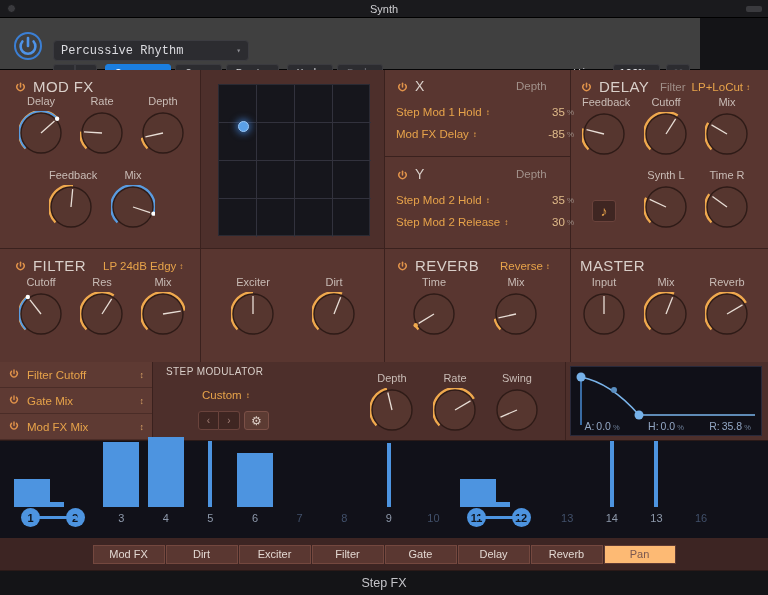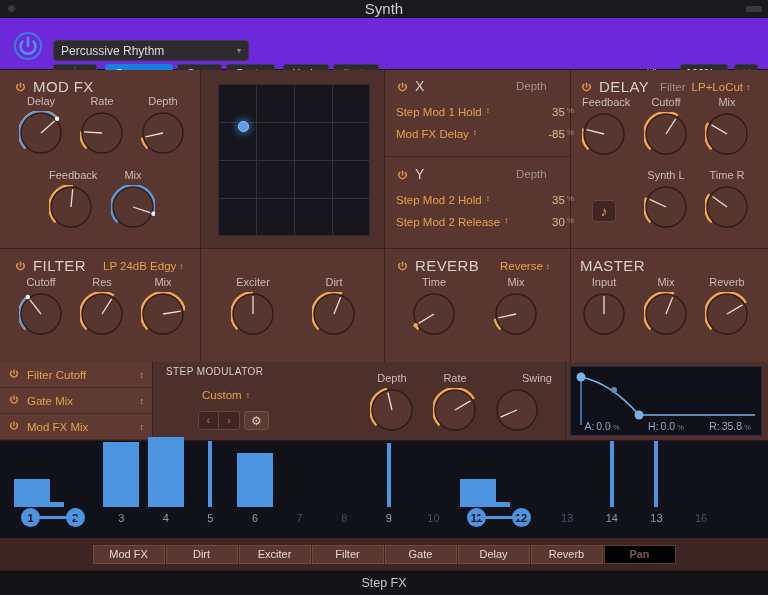--- a/index.html
+++ b/index.html
@@ -10,30 +10,30 @@
     -webkit-font-smoothing:antialiased;
   }
   #app { position:relative; width:768px; height:595px; background:#141417; }
 
   
   .titlebar{
     position:absolute; left:0; top:0; width:768px; height:18px;
     background:#1a1a1d; border-bottom:1px solid #000;
     display:flex; align-items:center; justify-content:center;
   }
-  .titlebar .tname{ font-size:15px; color:#cfcfd2; }
+  .titlebar .tname{ font-size:11px; color:#cfcfd2; }
   .tb-dot{ position:absolute; left:7px; top:4px; width:9px; height:9px;
     border-radius:50%; background:#3a3a3e; border:1px solid #19191c; }
   .tb-right{ position:absolute; right:6px; top:6px; width:16px; height:6px;
     border-radius:2px; background:#3a3a3e; }
 
   
   .header{
-    position:absolute; left:0; top:18px; width:768px; height:52px;
-    background:#6d28d9; border-bottom:1px solid #050506;
+    position:absolute; left:0; top:18px; width:700px; height:52px;
+    background:#404040; border-bottom:1px solid #050506;font-family:Liberation Mono, monospace;
   }
   .pwr-main{
     position:absolute; left:13px; top:13px; width:30px; height:30px;
     border-radius:50%; cursor:pointer;
   }
   .pwr-main svg{ display:block; }
   .preset-menu{
     position:absolute; left:53px; top:22px; width:196px; height:21px;
     background:#2c2c30; border:1px solid #3c3c41; border-radius:4px;
     display:flex; align-items:center; padding:0 7px; cursor:pointer;
@@ -86,21 +86,21 @@
     text-align:center; white-space:nowrap; }
 
   
   .xypad{ position:absolute; background:#16161c; border:1px solid #2a2a33; }
   .xypad .gl{ position:absolute; background:#32323d; }
   .xydot{ position:absolute; width:11px; height:11px; border-radius:50%;
     background:#5aa0e8; box-shadow:0 0 7px 2px rgba(70,140,230,.65);
     border:1px solid #9cc8f5; cursor:pointer;}
 
   
-  .prow{ position:absolute; display:flex; align-items:flex-start; width:178px; }
+  .prow{ position:absolute; display:flex; align-items:center; width:178px; }
   .prow .pn{ font-size:11.5px; color:#e7a34a; }
   .prow .carets{ font-size:8px; color:#e7a34a; margin-left:4px; flex:1;}
   .prow .pv{ font-size:11.5px; color:#e0bb8a; }
   .prow .pu{ font-size:8px; color:#9a8b83; margin-left:2px; }
   .depthlbl{ position:absolute; font-size:11.5px; color:#a2928b; }
 
   
   .notebtn{ position:absolute; width:24px; height:22px; background:#3f2622;
     border:1px solid #6a423b; border-radius:3px; display:flex;
     align-items:center; justify-content:center; cursor:pointer; }
@@ -155,21 +155,21 @@
     font-weight:bold; width:19px; height:19px;}
   .tieline{ position:absolute; height:3px; background:#4d94e0; top:8px; }
 
   
   .tabbar{ position:absolute; left:0; top:538px; width:768px; height:32px;
     background:#3d2523; display:flex; align-items:center;
     justify-content:center; gap:1px; }
   .tab{ width:72px; height:19px; background:#5a3731; border:1px solid #74483f;
     color:#e3d8d2; font-size:11px; display:flex; align-items:center;
     justify-content:center; cursor:pointer; }
-  .tab.dim{ color:#7b5850; background:#000000; border-color:#5e3a33;font-weight:bold;}
+  .tab.dim{ color:#7b5850; background:#fdba74; border-color:#5e3a33;}
   .footer{ position:absolute; left:0; top:570px; width:768px; height:25px;
     background:#141417; display:flex; align-items:center; justify-content:center;
     border-top:1px solid #2b1a18;}
   .footer .f{ font-size:12.5px; color:#c3c3c8; }
 </style>
 </head>
 <body>
 
 <div id="app">
 
@@ -539,21 +539,21 @@
           <path d="M6.7972042044892245 37.20279579551077 A21.5 21.5 0 0 1 16.980924677098038 1.094046711449952" fill="none" stroke="#f0a94e" stroke-width="3.2" stroke-linecap="butt"></path>
           <circle cx="22" cy="22" r="20" fill="#56362f" stroke="#2e1b17" stroke-width="1.4"></circle>
           <line x1="22" y1="22" x2="17.79798345059371" y2="4.4973414328418215" stroke="#e8ded6" stroke-width="1.3"></line>
         </svg></div>
       <div class="klabel" style="position: absolute; left: 433px; top: 372px; width: 44px;">Rate</div>
       <div class="knob" style="left: 433px; top: 388px;"><svg width="44" height="44" viewBox="0 0 44 44">
           <path d="M6.7972042044892245 37.20279579551077 A21.5 21.5 0 1 1 40.50595358058479 11.055609561367019" fill="none" stroke="#f0a94e" stroke-width="3.2" stroke-linecap="butt"></path>
           <circle cx="22" cy="22" r="20" fill="#56362f" stroke="#2e1b17" stroke-width="1.4"></circle>
           <line x1="22" y1="22" x2="37.49335648607099" y2="12.837254516493319" stroke="#e8ded6" stroke-width="1.3"></line>
         </svg></div>
-      <div class="klabel" style="position: absolute; left: 495px; top: 372px; width: 44px; margin-left: 20px;">Swing</div>
+      <div class="klabel" style="position: absolute; left: 495px; top: 372px; width: 44px;">Swing</div>
       <div class="knob" style="left: 495px; top: 388px;"><svg width="44" height="44" viewBox="0 0 44 44">
           <circle cx="22" cy="22" r="20" fill="#56362f" stroke="#2e1b17" stroke-width="1.4"></circle>
           <line x1="22" y1="22" x2="5.480416737688341" y2="29.148662031426056" stroke="#e8ded6" stroke-width="1.3"></line>
         </svg></div>
     </div>
 
   <div class="curvebox">
     <svg width="190" height="68" viewBox="0 0 190 68">
       <path d="M10 10 L10 58" stroke="#4d94e0" stroke-width="1.4"></path>
       <path d="M10 10 Q 40 16 68 48 L184 48" fill="none" stroke="#7ab4ea" stroke-width="1.6"></path>

